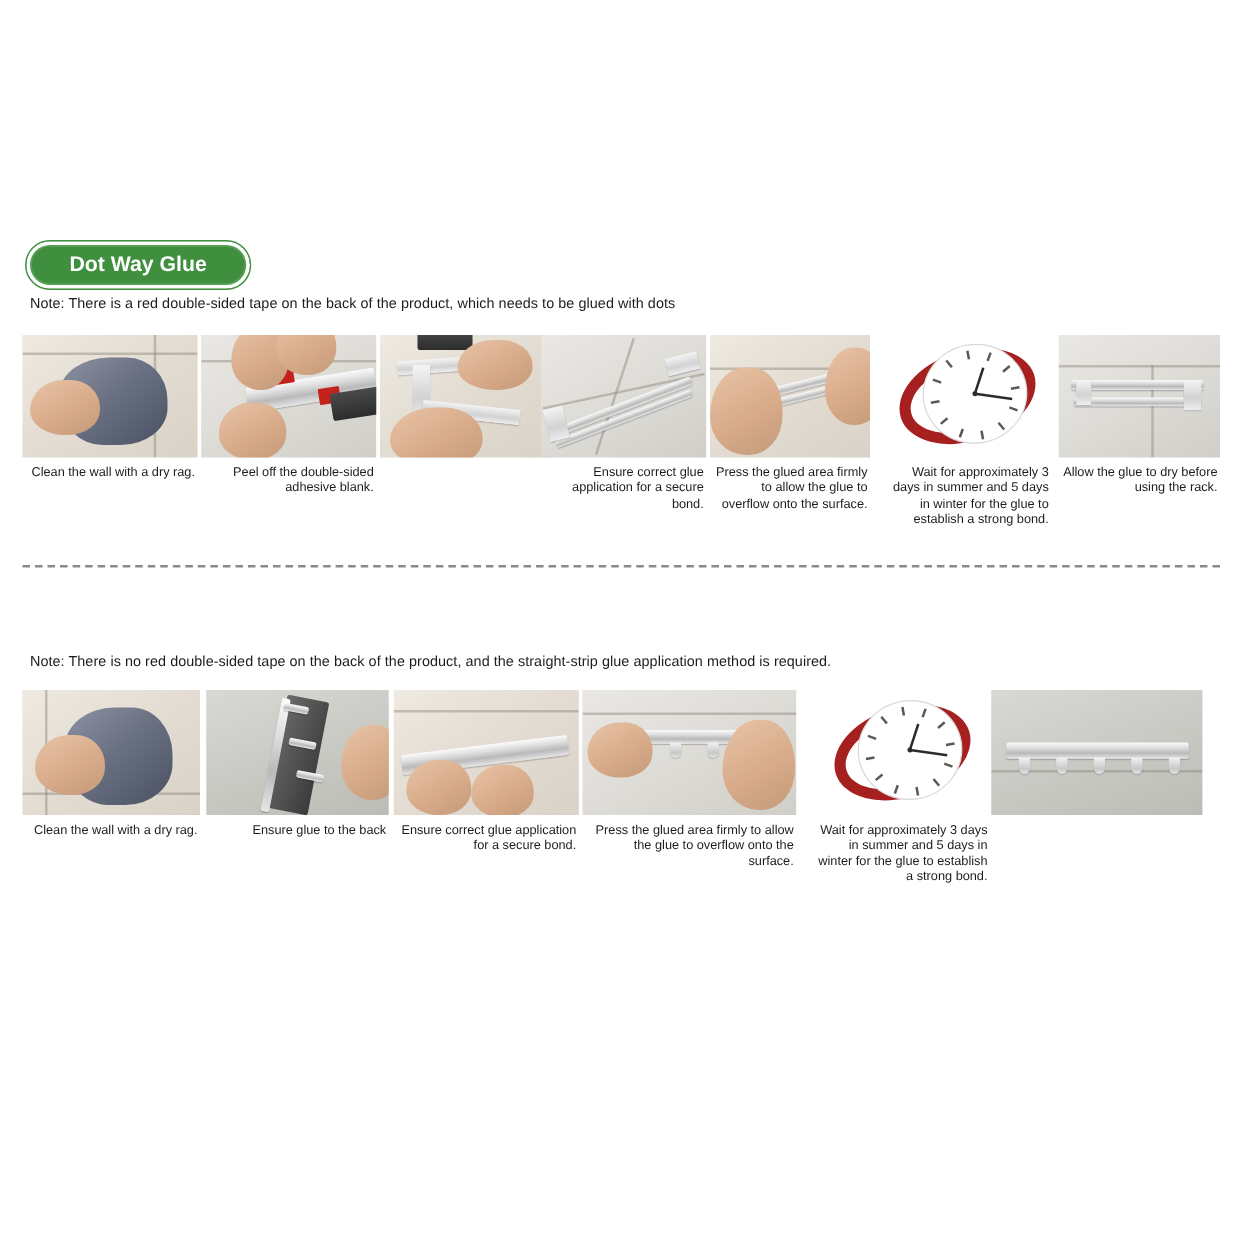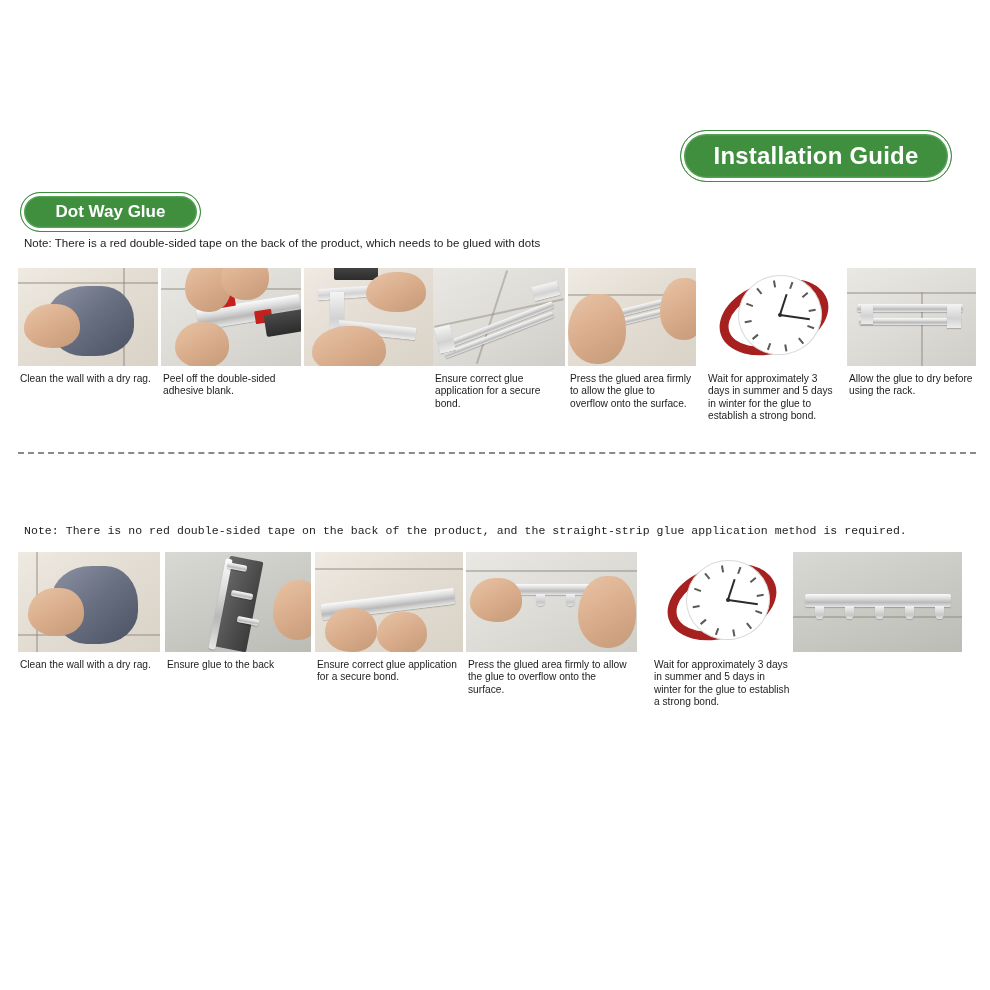--- a/index.html
+++ b/index.html
@@ -55,21 +55,21 @@
   }
   .sec1-pill { position: absolute; left: 20px; top: 192px; text-align: right; }
   .sec2-pill { position: absolute; left: 20px; top: 477px; width: 186px; }
 
   .note-line {
     position: absolute; left: 24px;
     font-size: 11.5px; color: #1c1c1c; letter-spacing: 0.05px;
     white-space: nowrap;
   }
   .note1 { top: 237px; }
-  .note2 { top: 524px; font-family: Liberation Mono, monospace; }
+  .note2 { top: 524px; }
 
   
   .divider {
     position: absolute; left: 18px; top: 452px; width: 958px; height: 0;
     border-top: 2px dashed #8a8a8a;
   }
 
   
   .row { position: absolute; left: 0; width: 990px; }
   .row1 { top: 268px; }
@@ -80,21 +80,21 @@
     width: 100%; height: 98px;
     overflow: hidden; position: relative;
     background: #e8e4dd;
   }
   .row2 .thumb { height: 100px; }
   .thumb.plain { background: #ffffff; }
 
   .caption {
     margin-top: 7px;
     font-size: 10.2px; line-height: 12.4px;
-    text-align: left; color: #1c1c1c;
+    text-align: right; color: #1c1c1c;
     padding: 0 2px;
   }
 
   
   .tile {
     position: absolute; inset: 0;
     background:
       linear-gradient(145deg, #efeae2 0%, #e3ddd3 45%, #d9d2c7 100%);
   }
   .tile.cool {
@@ -197,23 +197,20 @@
     font-size: 17.5px; line-height: 22px; text-align: center;
     letter-spacing: 0.1px;
   }
 </style>
 </head>
 <body>
 
 <div class="page">
 
   <div class="header">
-    <div class="pill guide-pill">
-      <span>Installation Guide</span>
-    </div>
   </div>
 
   <div class="pill section-pill sec1-pill">
     <span>Dot Way Glue</span>
   </div>
   <div class="note-line note1">Note: There is a red double-sided tape on the back of the product, which needs to be glued with dots</div>
 
   <div class="row row1">
 
     <div class="step" style="left:18px; width:140px;">

